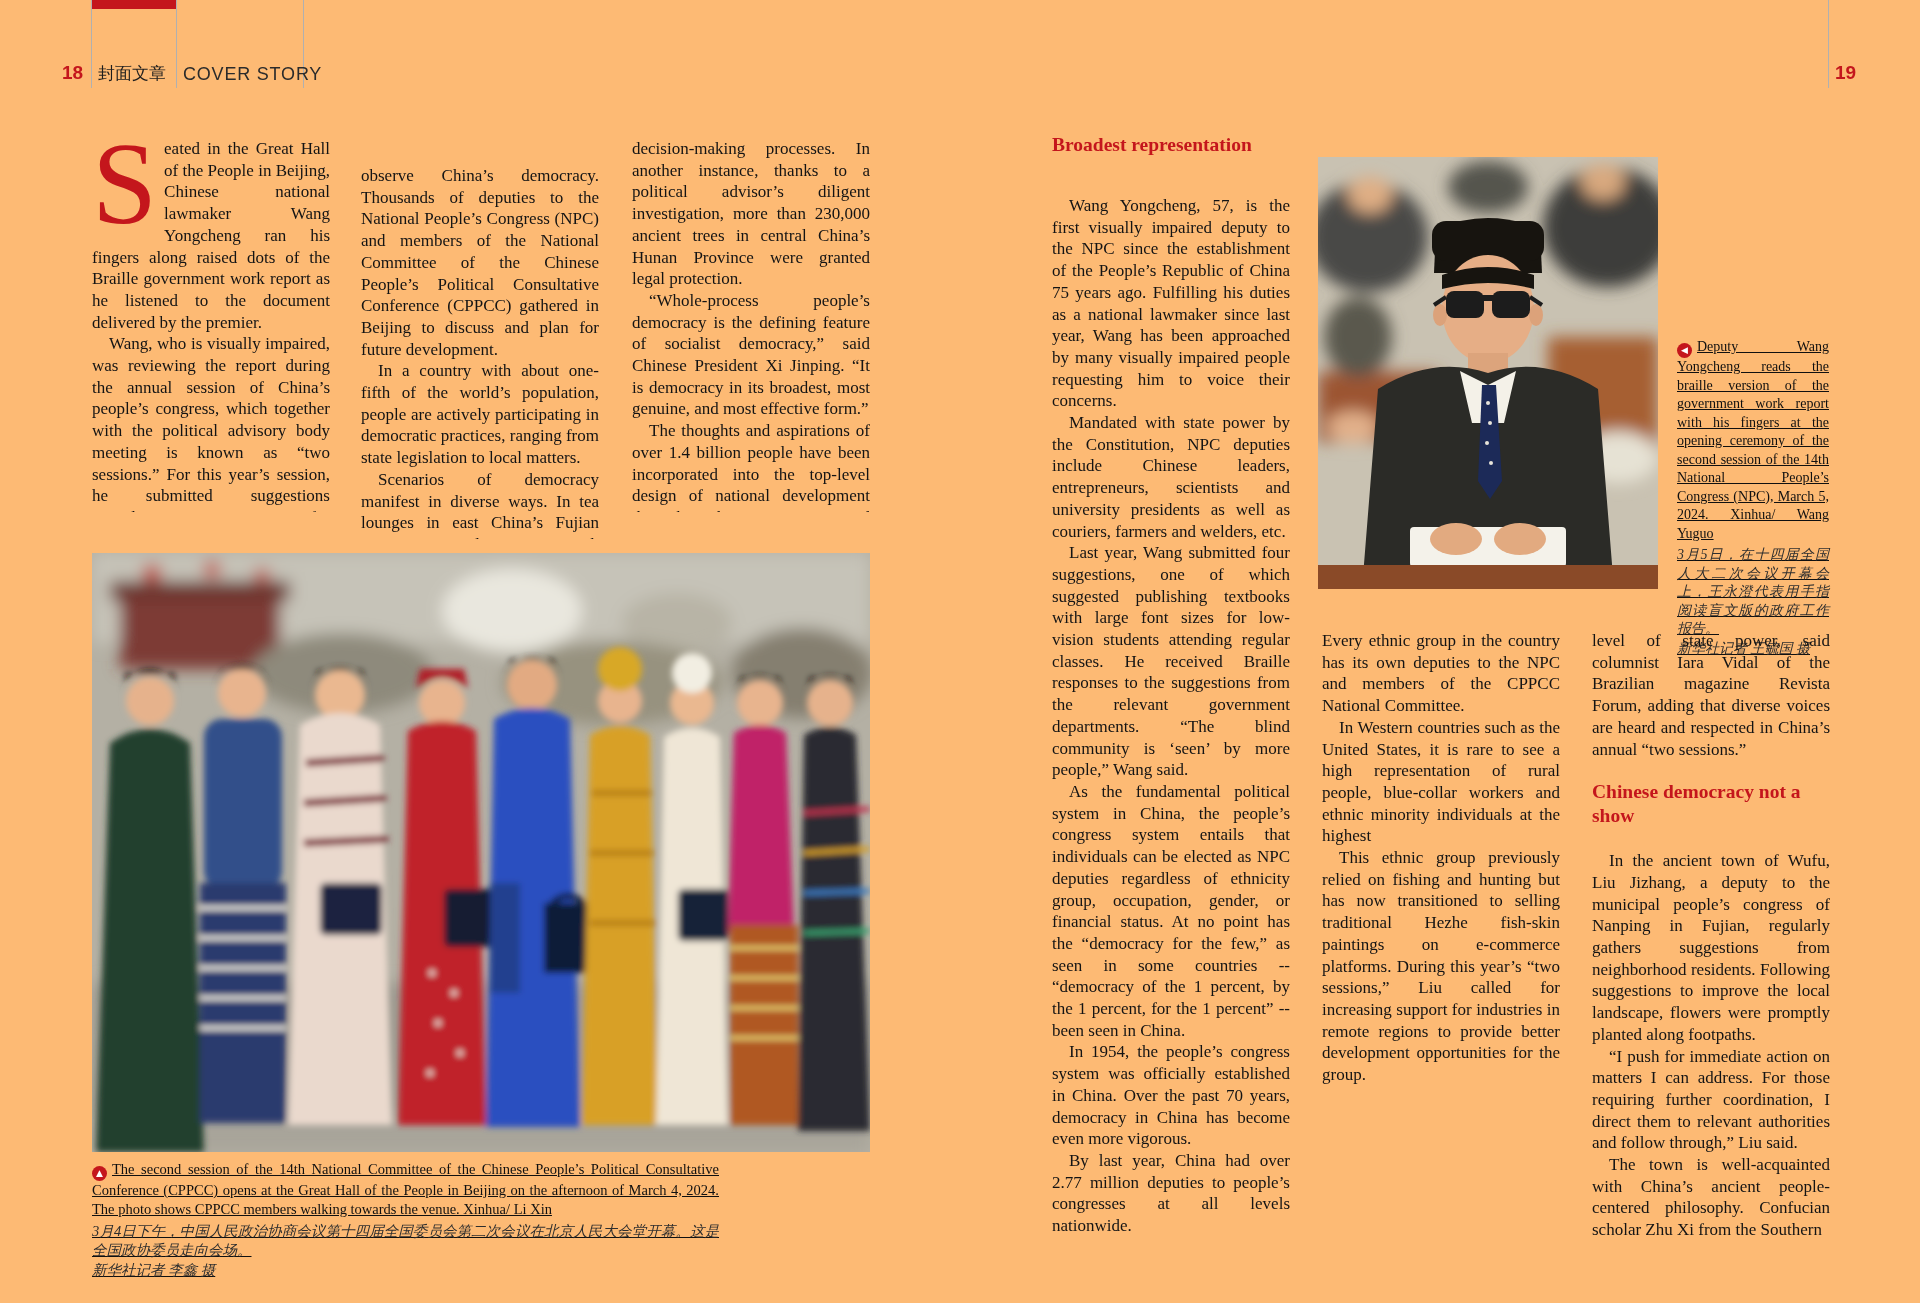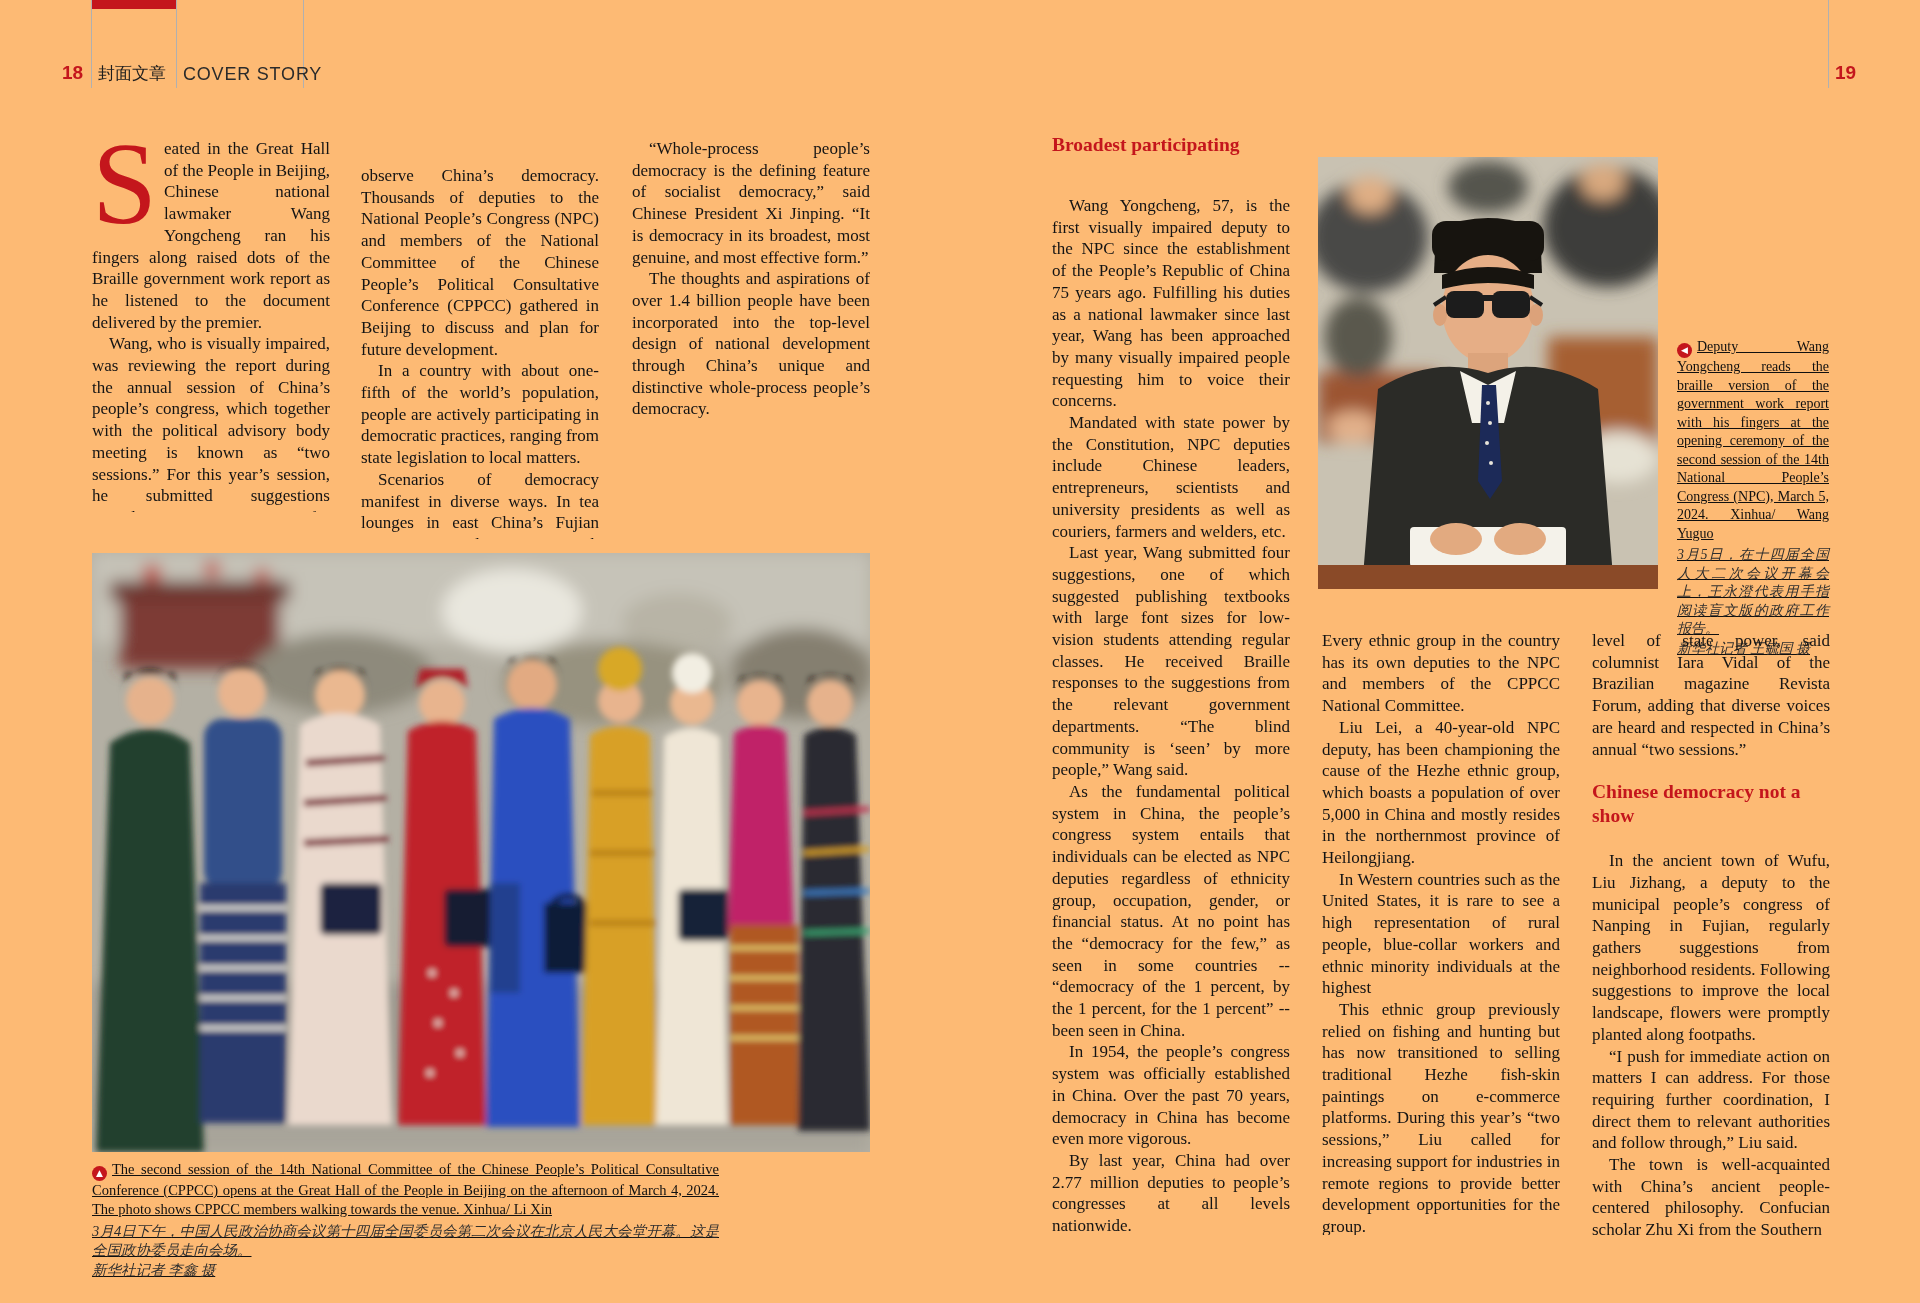--- a/index.html
+++ b/index.html
@@ -62,20 +62,21 @@
     </p>
     <p>Wang, who is visually impaired, was reviewing the report during the annual session of China’s people’s congress, which together with the political advisory body meeting is known as “two sessions.” For this year’s session, he submitted suggestions regarding retirement services for the disabled people.</p>
 
   </div>
   <div class="col" style="left:361px;top:122px;height:374px;margin-top:43px;">
     <p class="flush">observe China’s democracy. Thousands of deputies to the National People’s Congress (NPC) and members of the National Committee of the Chinese People’s Political Consultative Conference (CPPCC) gathered in Beijing to discuss and plan for future development.</p>
     <p>In a country with about one-fifth of the world’s population, people are actively participating in democratic practices, ranging from state legislation to local matters.</p>
     <p>Scenarios of democracy manifest in diverse ways. In tea lounges in east China’s Fujian Province, people engage with lawmakers, expressing their opinions and contributing to</p>
   </div>
   <div class="col" style="left:632px;top:138px;height:374px;">
+    <p class="flush">decision-making processes. In another instance, thanks to a political advisor’s diligent investigation, more than 230,000 ancient trees in central China’s Hunan Province were granted legal protection.</p>
     <p>“Whole-process people’s democracy is the defining feature of socialist democracy,” said Chinese President Xi Jinping. “It is democracy in its broadest, most genuine, and most effective form.”</p>
     <p>The thoughts and aspirations of over 1.4 billion people have been incorporated into the top-level design of national development through China’s unique and distinctive whole-process people’s democracy.</p>
   </div>
 
   <svg class="photo" style="left:92px;top:553px;" width="778" height="599" viewBox="0 0 778 599" aria-hidden="true">
     <defs>
       <filter id="b8" x="-20%" y="-20%" width="140%" height="140%">
           <feGaussianBlur stdDeviation="8"></feGaussianBlur>
         </filter>
       <filter id="b3" x="-20%" y="-20%" width="140%" height="140%">
@@ -180,21 +181,21 @@
 
   <div class="cap" style="left:92px;top:1160px;width:627px;">
     <p>
       <span class="cap-icon">▲</span><span>The second session of the 14th National Committee of the Chinese People’s Political Consultative Conference (CPPCC) opens at the Great Hall of the People in Beijing on the afternoon of March 4, 2024. The photo shows CPPCC members walking towards the venue. Xinhua/ Li Xin</span>
     </p>
     <p class="cap-cn">3月4日下午，中国人民政治协商会议第十四届全国委员会第二次会议在北京人民大会堂开幕。这是全国政协委员走向会场。</p>
     <p class="cap-credit">新华社记者 李鑫 摄</p>
   </div>
 
   <div class="col" style="left:1052px;top:133px;height:1100px;">
-    <div class="red-head head-block">Broadest participating</div>
+    <div class="red-head head-block">Broadest representation</div>
     <p>Wang Yongcheng, 57, is the first visually impaired deputy to the NPC since the establishment of the People’s Republic of China 75 years ago. Fulfilling his duties as a national lawmaker since last year, Wang has been approached by many visually impaired people requesting him to voice their concerns.</p>
     <p>Mandated with state power by the Constitution, NPC deputies include Chinese leaders, entrepreneurs, scientists and university presidents as well as couriers, farmers and welders, etc.</p>
     <p>Last year, Wang submitted four suggestions, one of which suggested publishing textbooks with large font sizes for low-vision students attending regular classes. He received Braille responses to the suggestions from the relevant government departments. “The blind community is ‘seen’ by more people,” Wang said.</p>
     <p>As the fundamental political system in China, the people’s congress system entails that individuals can be elected as NPC deputies regardless of ethnicity group, occupation, gender, or financial status. At no point has the “democracy for the few,” as seen in some countries -- “democracy of the 1 percent, by the 1 percent, for the 1 percent” -- been seen in China.</p>
     <p>In 1954, the people’s congress system was officially established in China. Over the past 70 years, democracy in China has become even more vigorous.</p>
     <p>By last year, China had over 2.77 million deputies to people’s congresses at all levels nationwide.</p>
   </div>
 
   <svg class="photo" style="left:1318px;top:157px;" width="340" height="432" viewBox="0 0 340 432" aria-hidden="true">
     <defs>
@@ -247,21 +248,20 @@
   <div class="cap" style="left:1677px;top:338px;width:152px;font-size:14px;line-height:18.5px;">
     <p>
       <span class="cap-icon">◀</span><span>Deputy Wang Yongcheng reads the braille version of the government work report with his fingers at the opening ceremony of the second session of the 14th National People’s Congress (NPC), March 5, 2024. Xinhua/ Wang Yuguo</span>
     </p>
     <p class="cap-cn">3月5日，在十四届全国人大二次会议开幕会上，王永澄代表用手指阅读盲文版的政府工作报告。</p>
     <p class="cap-credit">新华社记者 王毓国 摄</p>
   </div>
 
   <div class="col" style="left:1322px;top:630px;height:605px;">
     <p class="flush">Every ethnic group in the country has its own deputies to the NPC and members of the CPPCC National Committee.</p>
-    <p>Liu Lei, a 40-year-old NPC deputy, has been championing the cause of the Hezhe ethnic group, which boasts a population of over 5,000 in China and mostly resides in the northernmost province of Heilongjiang.</p>
     <p>In Western countries such as the United States, it is rare to see a high representation of rural people, blue-collar workers and ethnic minority individuals at the highest</p>
     <p>This ethnic group previously relied on fishing and hunting but has now transitioned to selling traditional Hezhe fish-skin paintings on e-commerce platforms. During this year’s “two sessions,” Liu called for increasing support for industries in remote regions to provide better development opportunities for the group.</p>
   </div>
   <div class="col" style="left:1592px;top:630px;height:610px;">
     <p class="flush">level of state power, said columnist Iara Vidal of the Brazilian magazine Revista Forum, adding that diverse voices are heard and respected in China’s annual “two sessions.”</p>
     <div class="red-head inset">Chinese democracy not a show</div>
     <p>In the ancient town of Wufu, Liu Jizhang, a deputy to the municipal people’s congress of Nanping in Fujian, regularly gathers suggestions from neighborhood residents. Following suggestions to improve the local landscape, flowers were promptly planted along footpaths.</p>
     <p>“I push for immediate action on matters I can address. For those requiring further coordination, I direct them to relevant authorities and follow through,” Liu said.</p>
     <p>The town is well-acquainted with China’s ancient people-centered philosophy. Confucian scholar Zhu Xi from the Southern</p>
   </div>

